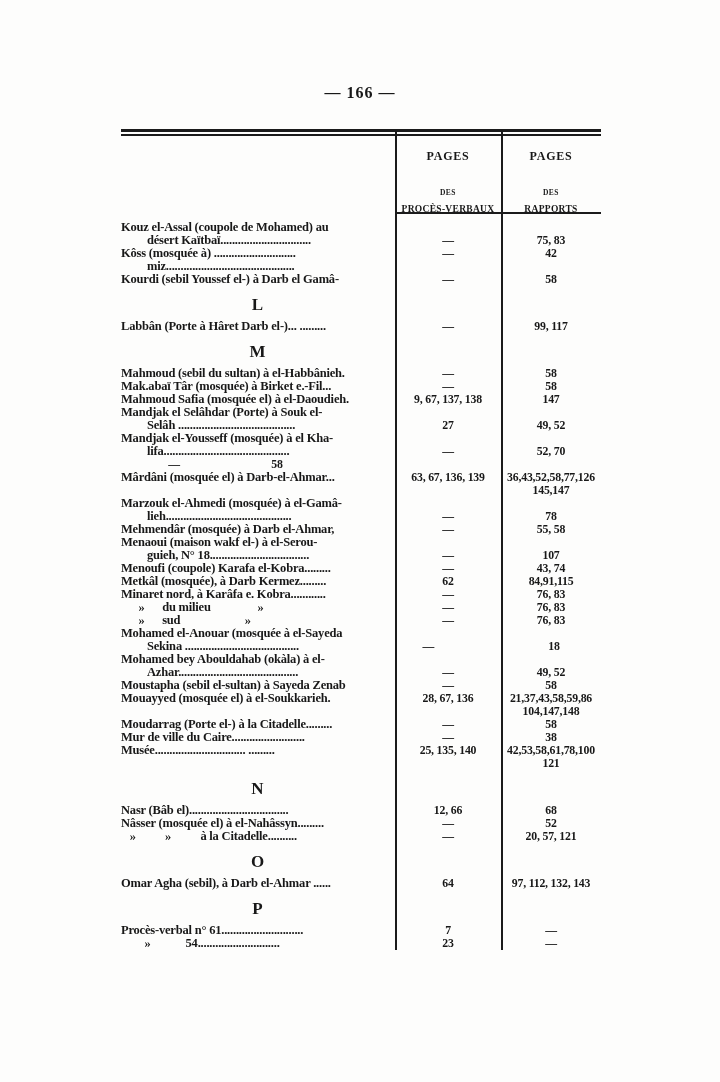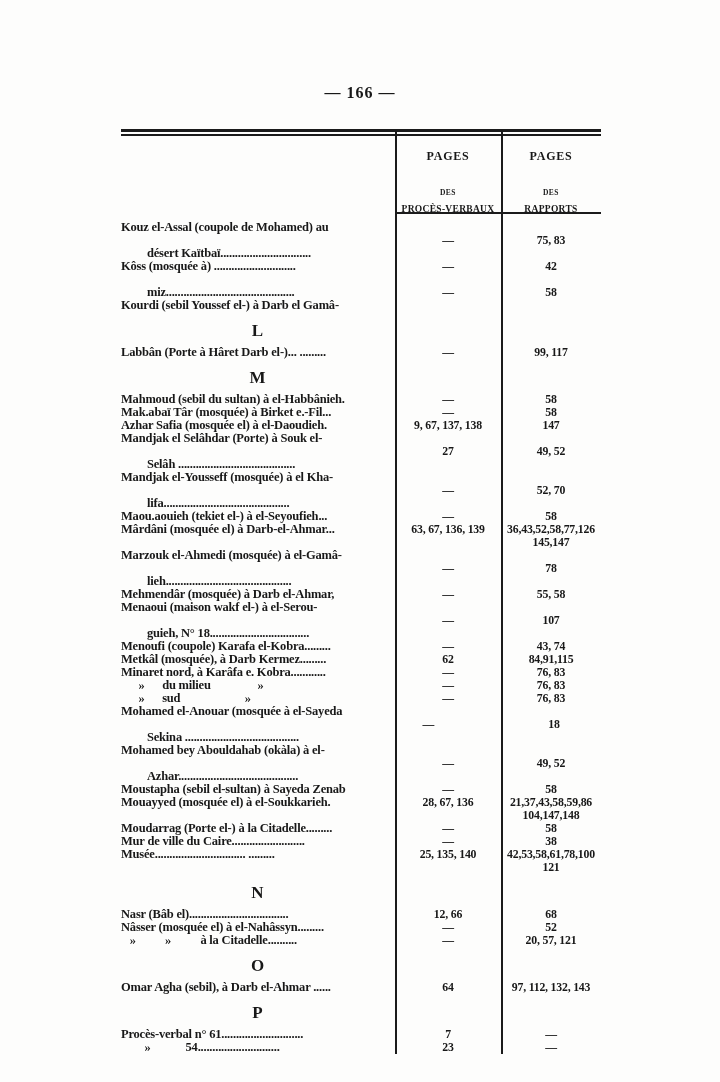--- a/index.html
+++ b/index.html
@@ -42,21 +42,21 @@
   .section-letter{
     width:274px;text-align:center;font-weight:bold;font-size:17px;
     letter-spacing:1px;margin:9px 0 5px 0;
   }
   .row{display:flex;align-items:flex-start;}
   .entry-cell{width:274px;overflow:hidden;}
   .entry-cell .line{
     font-weight:bold;font-size:12.5px;line-height:13px;
     letter-spacing:-0.2px;white-space:pre;
   }
-  .entry-cell .line.cont{padding-left:26px;margin-top:13px;}
+  .entry-cell .line.cont{padding-left:26px;}
   .num-cell{font-weight:bold;}
   .pv-cell{width:106px;}
   .rapports-cell{width:100px;}
   .num-cell .val{
     text-align:center;line-height:13px;white-space:nowrap;
     font-size:11.8px;letter-spacing:-0.2px;
   }
 </style>
 </head>
 <body>
@@ -150,21 +150,21 @@
           </div>
           <div class="cell num-cell pv-cell pv-col">
             <div class="val">—</div>
           </div>
           <div class="cell num-cell rapports-cell rap-col">
             <div class="val">58</div>
           </div>
         </div>
         <div class="row">
           <div class="cell entry-cell">
-            <div class="line">Azhar Safia (mosquée el) à el-Daoudieh.</div>
+            <div class="line">Mahmoud Safia (mosquée el) à el-Daoudieh.</div>
           </div>
           <div class="cell num-cell pv-cell pv-col">
             <div class="val">9, 67, 137, 138</div>
           </div>
           <div class="cell num-cell rapports-cell rap-col">
             <div class="val">147</div>
           </div>
         </div>
         <div class="row">
           <div class="cell entry-cell">
@@ -184,23 +184,20 @@
             <div class="line cont">lifa...........................................</div>
           </div>
           <div class="cell num-cell pv-cell pv-col" style="padding-top: 13px;">
             <div class="val">—</div>
           </div>
           <div class="cell num-cell rapports-cell rap-col" style="padding-top: 13px;">
             <div class="val">52, 70</div>
           </div>
         </div>
         <div class="row">
-          <div class="cell entry-cell">
-            <div class="line">Maou.aouieh (tekiet el-) à el-Seyoufieh...</div>
-          </div>
           <div class="cell num-cell pv-cell pv-col">
             <div class="val">—</div>
           </div>
           <div class="cell num-cell rapports-cell rap-col">
             <div class="val">58</div>
           </div>
         </div>
         <div class="row">
           <div class="cell entry-cell">
             <div class="line">Mârdâni (mosquée el) à Darb-el-Ahmar...</div>

